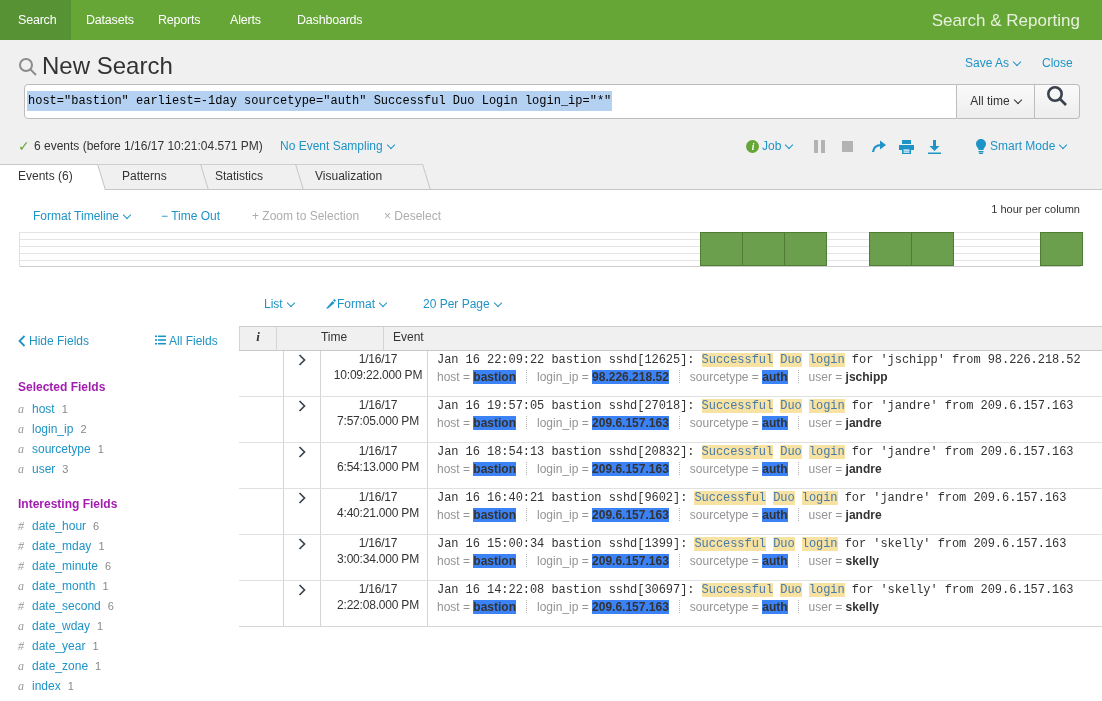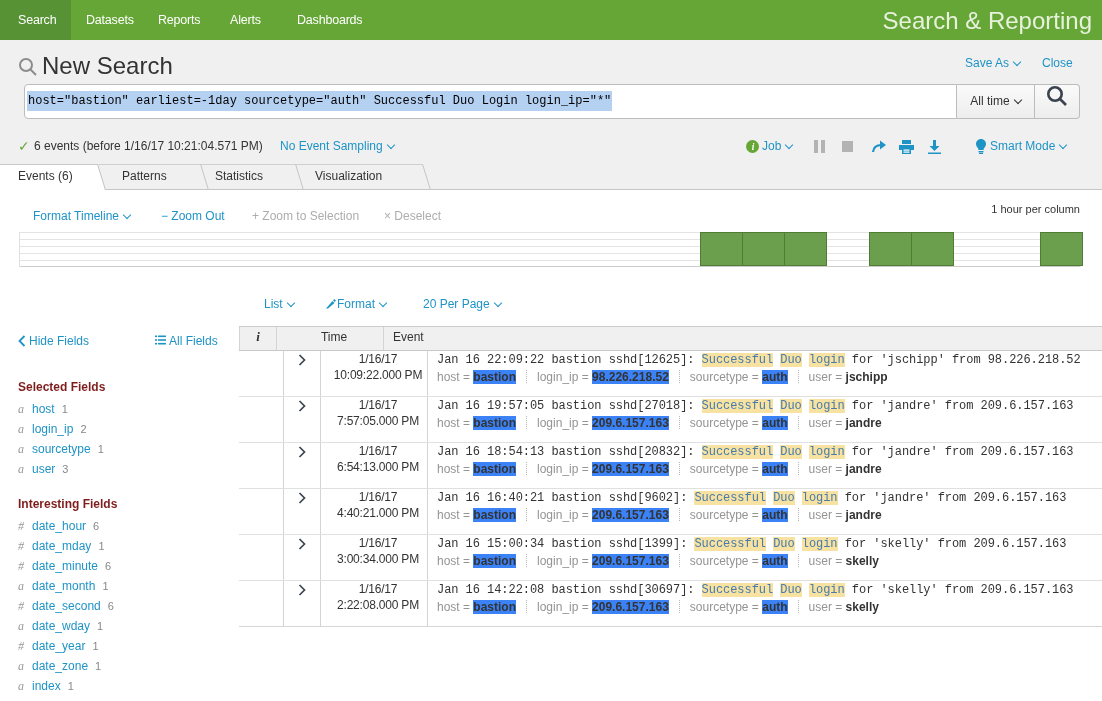--- a/index.html
+++ b/index.html
@@ -5,21 +5,21 @@
 * { margin:0; padding:0; box-sizing:border-box; }
 html,body { width:1102px; height:701px; overflow:hidden; }
 body { font-family:"Liberation Sans", sans-serif; background:#ffffff; position:relative; color:#333; }
 .blue { color:#1e93c6; }
 .gray { color:#adadad; }
 .caret { display:inline-block; width:6px; height:6px; border-right:1.6px solid currentColor; border-bottom:1.6px solid currentColor; transform:rotate(45deg); vertical-align:2px; margin-left:5px; }
 
 .nav { position:absolute; top:0; left:0; width:1102px; height:40px; background:#65a637; }
 .nav .item { position:absolute; top:0; height:40px; line-height:40px; color:#fff; font-size:12.5px; letter-spacing:-0.2px; }
 .nav .active-bg { position:absolute; top:0; left:0; width:71px; height:40px; background:#579334; }
-.appname { position:absolute; top:0; right:10px; height:40px; line-height:42px; color:#e7f1dc; font-size:24px; }
+.appname { position:absolute; top:0; right:22px; height:40px; line-height:42px; color:#e7f1dc; font-size:17px; }
 
 .headzone { position:absolute; top:40px; left:0; width:1102px; height:150px; background:#f0f0f0; }
 .h-title { position:absolute; top:12px; left:18px; font-size:24px; color:#333; }
 .h-title svg { vertical-align:-2px; margin-right:5px; }
 .h-links { position:absolute; top:16px; left:0; width:1102px; height:16px; font-size:12px; }
 .searchrow { position:absolute; top:44px; left:24px; height:35px; width:1056px; display:flex; }
 .sinput { width:933px; height:35px; background:#fff; border:1px solid #bcbcbc; border-radius:4px 0 0 4px; font-family:"Liberation Mono", monospace; font-size:12px; line-height:33px; padding-left:2px; white-space:nowrap; overflow:hidden; }
 .sel { background:#b5d1f2; color:#000; padding:3px 1px; }
 .btn { height:35px; background:linear-gradient(#fafafa,#ededed); border:1px solid #bcbcbc; border-left:none; }
 .btn-time { width:78px; font-size:12px; color:#333; text-align:center; line-height:33px; }
@@ -41,21 +41,21 @@
 .chart { position:absolute; top:232px; left:19px; width:1062px; height:35px; border-left:1px solid #e0e0e0; border-right:1px solid #e0e0e0; }
 .gline { position:absolute; left:0; width:100%; height:1px; background:#e4e4e4; }
 .axis { position:absolute; left:0; bottom:0; width:100%; height:1px; background:#cccccc; }
 .bar { position:absolute; top:0; height:34px; width:43px; background:#6b9e4d; border:1px solid #507d33; }
 
 .pagrow { position:absolute; top:296px; left:0; width:1036px; height:16px; font-size:12px; line-height:16px; }
 .pagrow > span { position:absolute; }
 
 .sidebar { position:absolute; top:331px; left:0; width:239px; font-size:12px; }
 .sb-top { position:relative; height:20px; line-height:20px; }
-.sb-title { font-weight:bold; color:#7f1d1d; font-size:12px; height:20px; line-height:20px; margin-left:18px; }
+.sb-title { font-weight:bold; color:#a21caf; font-size:12px; height:20px; line-height:20px; margin-left:18px; }
 .sb-row { height:20px; line-height:24px; margin-left:18px; }
 .sb-pre { display:inline-block; width:14px; color:#999; font-style:italic; font-size:12px; font-family:"Liberation Serif", serif; }
 .sb-count { color:#888; font-size:11px; margin-left:7px; }
 
 .etable { position:absolute; top:326px; left:239px; width:863px; border-top:1px solid #cccccc; }
 .thead { height:24px; background:#f0f0f0; border-bottom:1px solid #c9c9c9; display:flex; font-size:12px; line-height:20px; }
 .col-i { width:38px; border-left:1px solid #d4d4d4; border-right:1px solid #d4d4d4; text-align:center; }
 .col-t { width:107px; border-right:1px solid #d4d4d4; padding-left:8px;text-align:center; }
 .col-e { flex:1; padding-left:9px; }
 .erow { height:46px; border-bottom:1px solid #e0e0e0; display:flex;padding-left:44px; }
@@ -149,21 +149,21 @@
     <div class="slantline" style="left:415px;"></div>
     <div class="tablabel" style="left:18px;">Events (6)</div>
     <div class="tablabel" style="left:122px;">Patterns</div>
     <div class="tablabel" style="left:215px;">Statistics</div>
     <div class="tablabel" style="left:315px;">Visualization</div>
   </div>
 </div>
 
 <div class="tlrow">
   <span class="blue" style="left:19px;">Format Timeline<span class="caret"></span></span>
-  <span class="blue" style="left:147px;">− Zoom Out</span>
+  <span class="blue" style="left:147px;">− Time Out</span>
   <span class="gray" style="left:238px;">+ Zoom to Selection</span>
   <span class="gray" style="left:370px;">× Deselect</span>
 </div>
 <div class="tl-right">1 hour per column</div>
 <div class="chart">
   <div class="gline" style="top:0;"></div>
   <div class="gline" style="top:7px;"></div>
   <div class="gline" style="top:14px;"></div>
   <div class="gline" style="top:21px;"></div>
   <div class="gline" style="top:28px;"></div>

